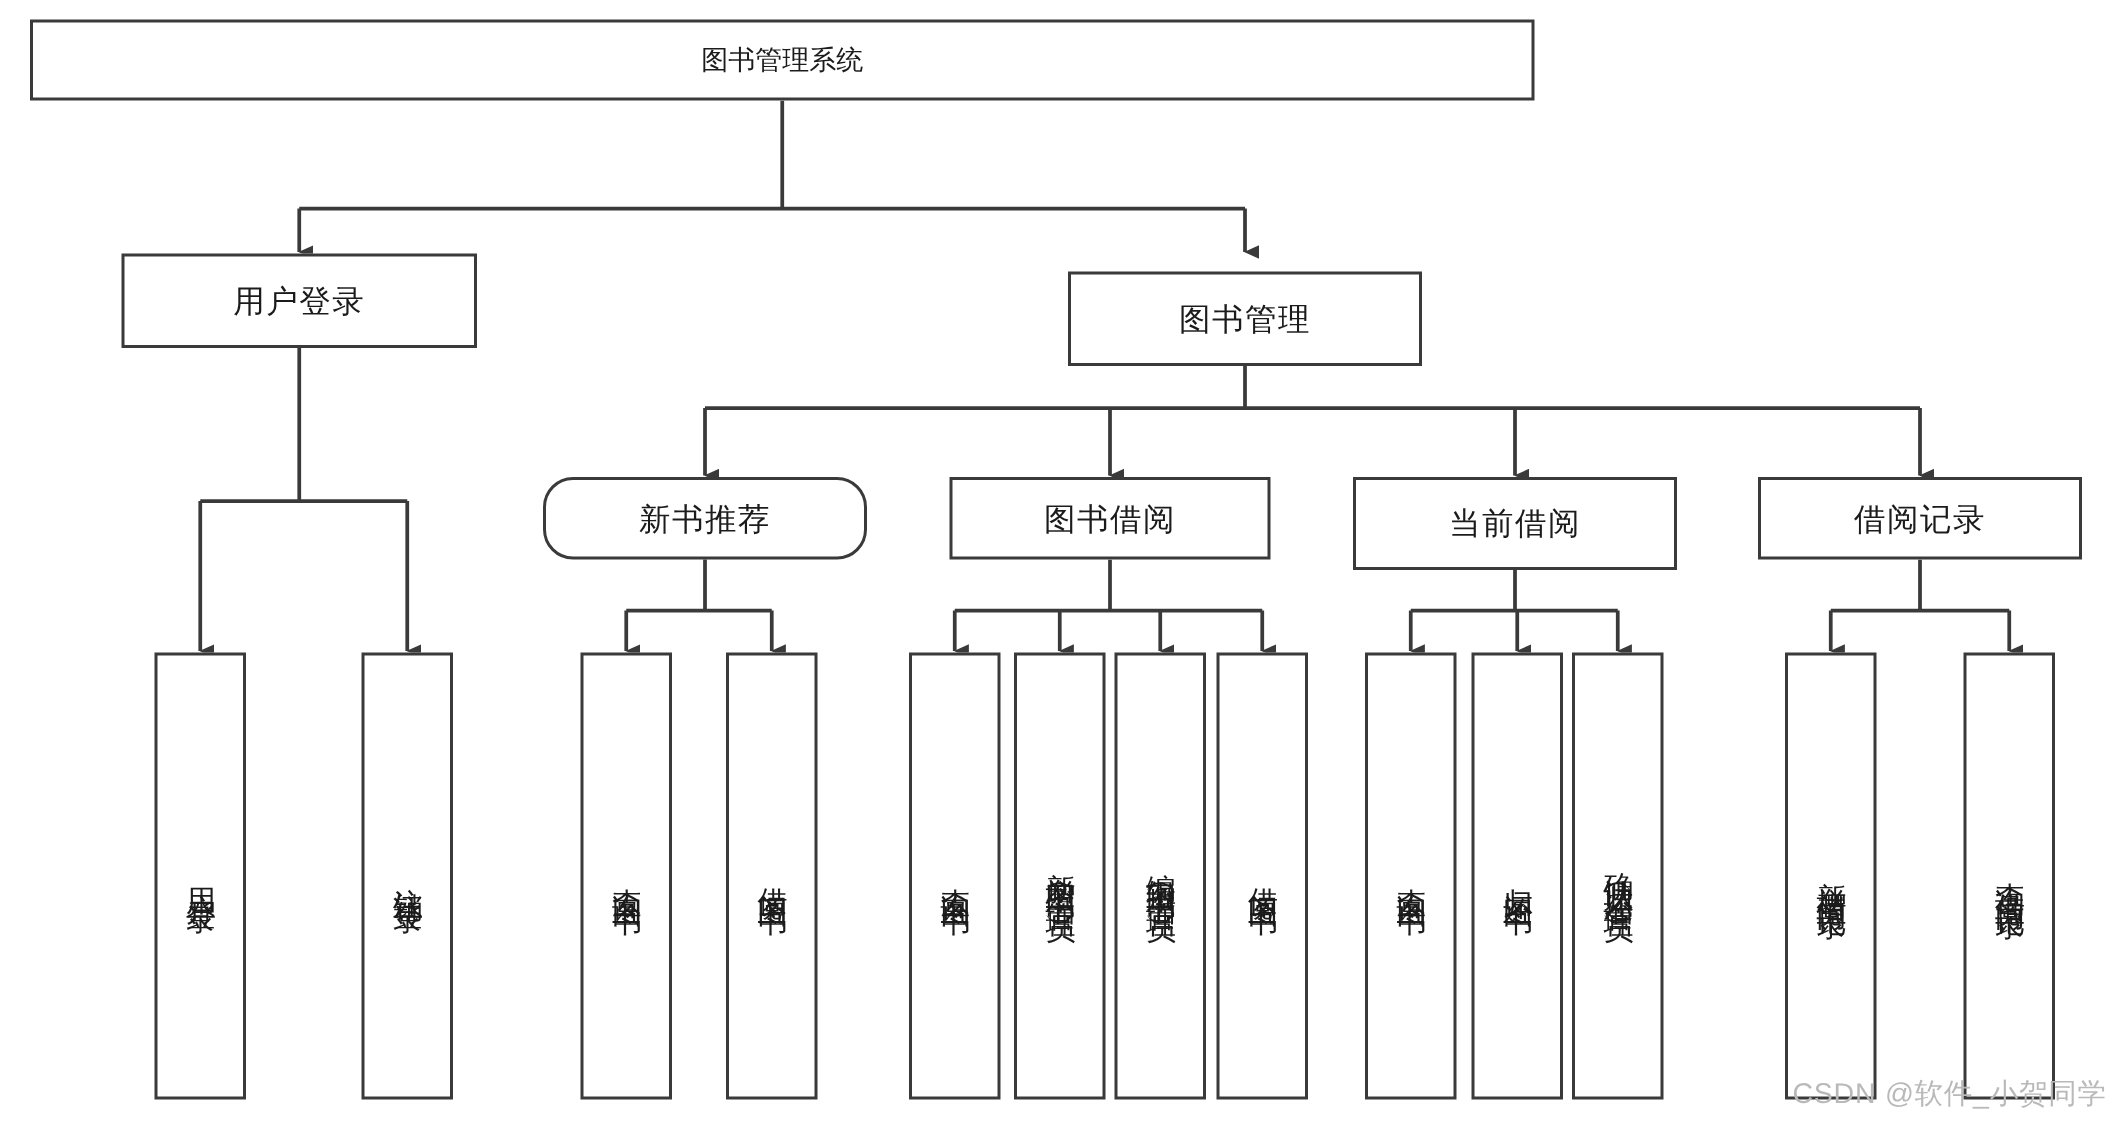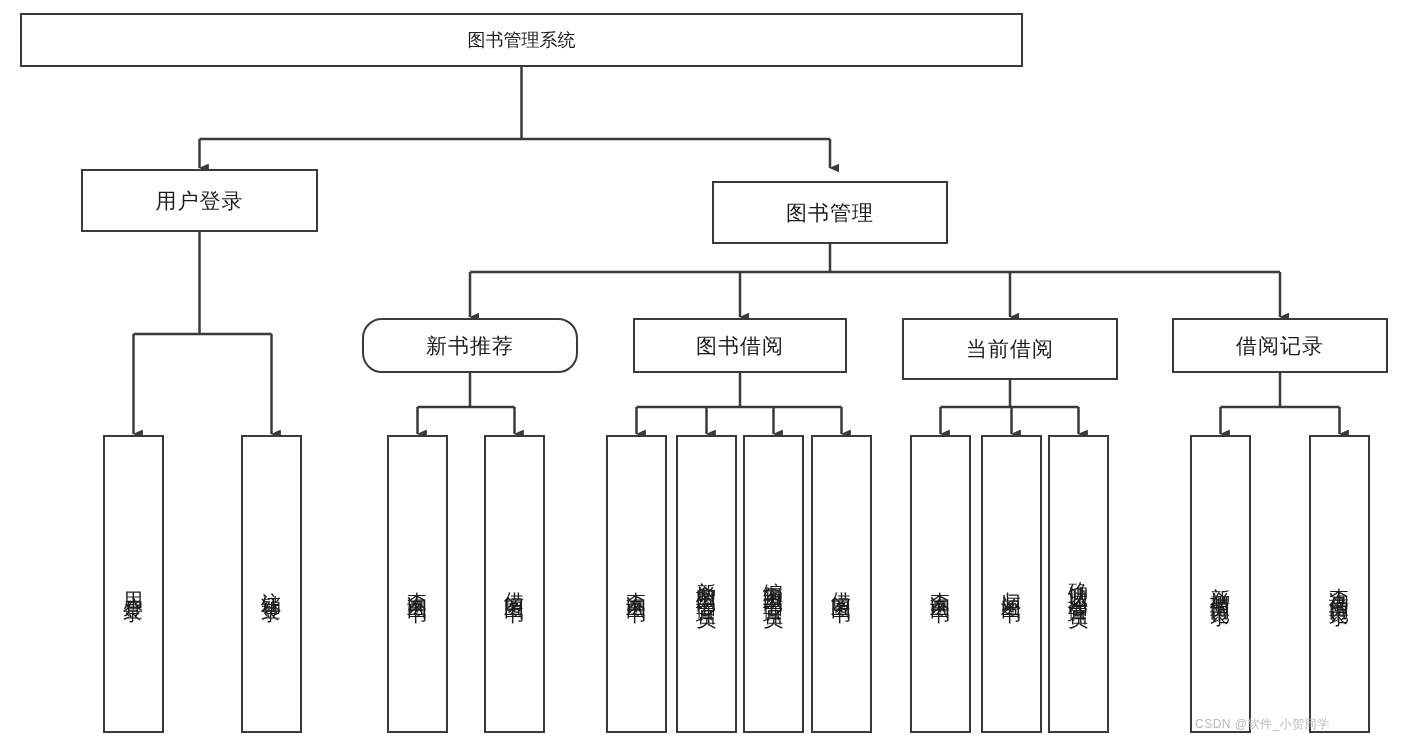--- a/index.html
+++ b/index.html
@@ -52,21 +52,21 @@
     letter-spacing: 4px;
     line-height: 1;
     white-space: nowrap;
     text-align: center;
   }
   .hlabel {
     white-space: nowrap;
   }
   .watermark {
     position: absolute;
-    font-size: 12px;
+    font-size: 19px;
     color: #b9b9b9;
     white-space: nowrap;
     letter-spacing: 0.5px;
   }
 </style>
 </head>
 <body>
 
 <div id="canvas">
   <svg class="wires" viewBox="0 0 1405 747">

